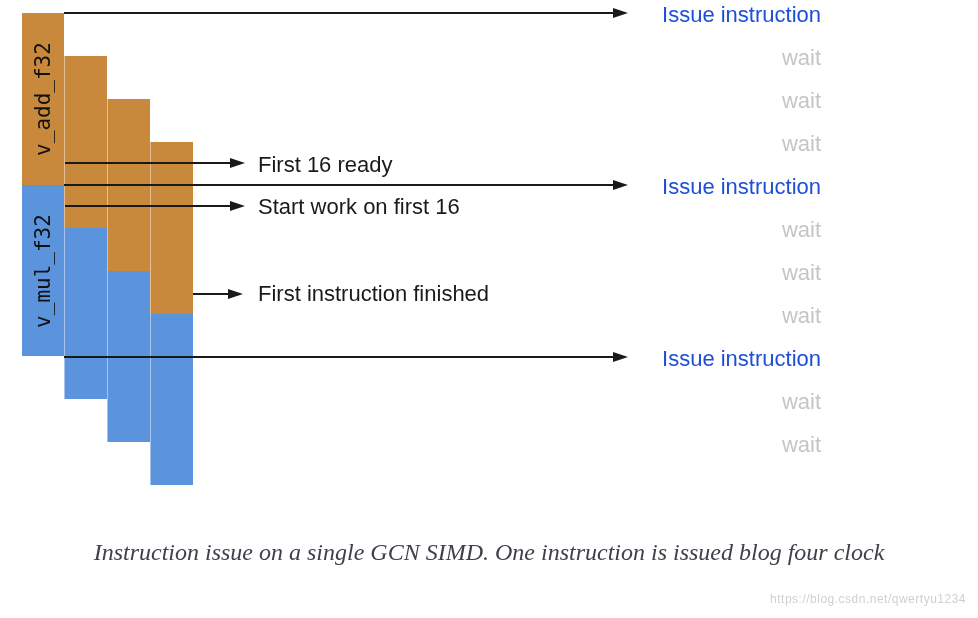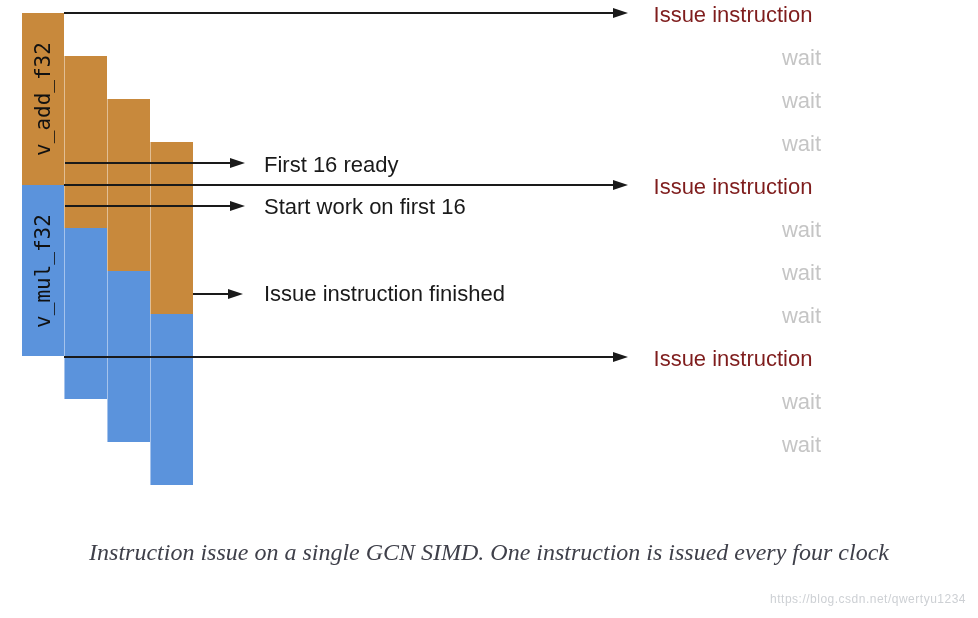--- a/index.html
+++ b/index.html
@@ -12,23 +12,23 @@
   .bar.sep{border-left:1px solid rgba(255,255,255,0.45);}
   .bar-label{position:absolute;display:flex;align-items:center;justify-content:center;}
   .bar-label span{transform:rotate(-90deg);white-space:nowrap;
         font-family:"DejaVu Sans Mono","Liberation Mono",monospace;
         font-size:21px;color:#111111;letter-spacing:0px;}
   
   .arrow{position:absolute;height:2px;background:#1a1a1a;}
   .arrow::after{content:"";position:absolute;right:-15px;top:-4px;width:0;height:0;
         border-left:15px solid #1a1a1a;border-top:5px solid transparent;border-bottom:5px solid transparent;}
   
-  .anno{position:absolute;left:264px;font-size:22px;line-height:30px;color:#1a1a1a;white-space:nowrap;}
+  .anno{position:absolute;left:258px;font-size:22px;line-height:30px;color:#1a1a1a;white-space:nowrap;}
   .trow{position:absolute;left:645px;width:176px;font-size:22px;line-height:30px;white-space:nowrap;}
-  .trow.issue{color:#7f1d1d;text-align:center;}
+  .trow.issue{color:#1d4ed8;text-align:right;}
   .trow.wait{color:#c5c5c5;text-align:right;}
   
   .caption{position:absolute;left:0;top:534px;width:978px;text-align:center;
         font-family:"Liberation Serif",serif;font-style:italic;
         font-size:24px;line-height:37px;color:#3f404a;}
   .watermark{position:absolute;right:12px;top:592px;
         font-size:12px;color:#cdd0d4;letter-spacing:0.5px;}
 </style>
 </head>
 <body>
@@ -55,33 +55,33 @@
   <div class="arrow" style="left:64px;top:12px;width:549px;"></div>
   <div class="arrow" style="left:64px;top:184px;width:549px;"></div>
   <div class="arrow" style="left:64px;top:356px;width:549px;"></div>
 
   <div class="arrow" style="left:65px;top:162px;width:165px;"></div>
   <div class="arrow" style="left:65px;top:205px;width:165px;"></div>
   <div class="arrow" style="left:193px;top:293px;width:35px;"></div>
 
   <div class="anno" style="top:150px;">First 16 ready</div>
   <div class="anno" style="top:192px;">Start work on first 16</div>
-  <div class="anno" style="top:279px;">Issue instruction finished</div>
+  <div class="anno" style="top:279px;">First instruction finished</div>
 
   <div class="trow issue" style="top:0px;">Issue instruction</div>
   <div class="trow wait" style="top:43px;">wait</div>
   <div class="trow wait" style="top:86px;">wait</div>
   <div class="trow wait" style="top:129px;">wait</div>
   <div class="trow issue" style="top:172px;">Issue instruction</div>
   <div class="trow wait" style="top:215px;">wait</div>
   <div class="trow wait" style="top:258px;">wait</div>
   <div class="trow wait" style="top:301px;">wait</div>
   <div class="trow issue" style="top:344px;">Issue instruction</div>
   <div class="trow wait" style="top:387px;">wait</div>
   <div class="trow wait" style="top:430px;">wait</div>
 
   <div class="caption">
-    <div>Instruction issue on a single GCN SIMD. One instruction is issued every four clock</div>
+    <div>Instruction issue on a single GCN SIMD. One instruction is issued blog four clock</div>
   </div>
 
   <div class="watermark">https://blog.csdn.net/qwertyu1234</div>
 
 </div>
 
 </body></html>

